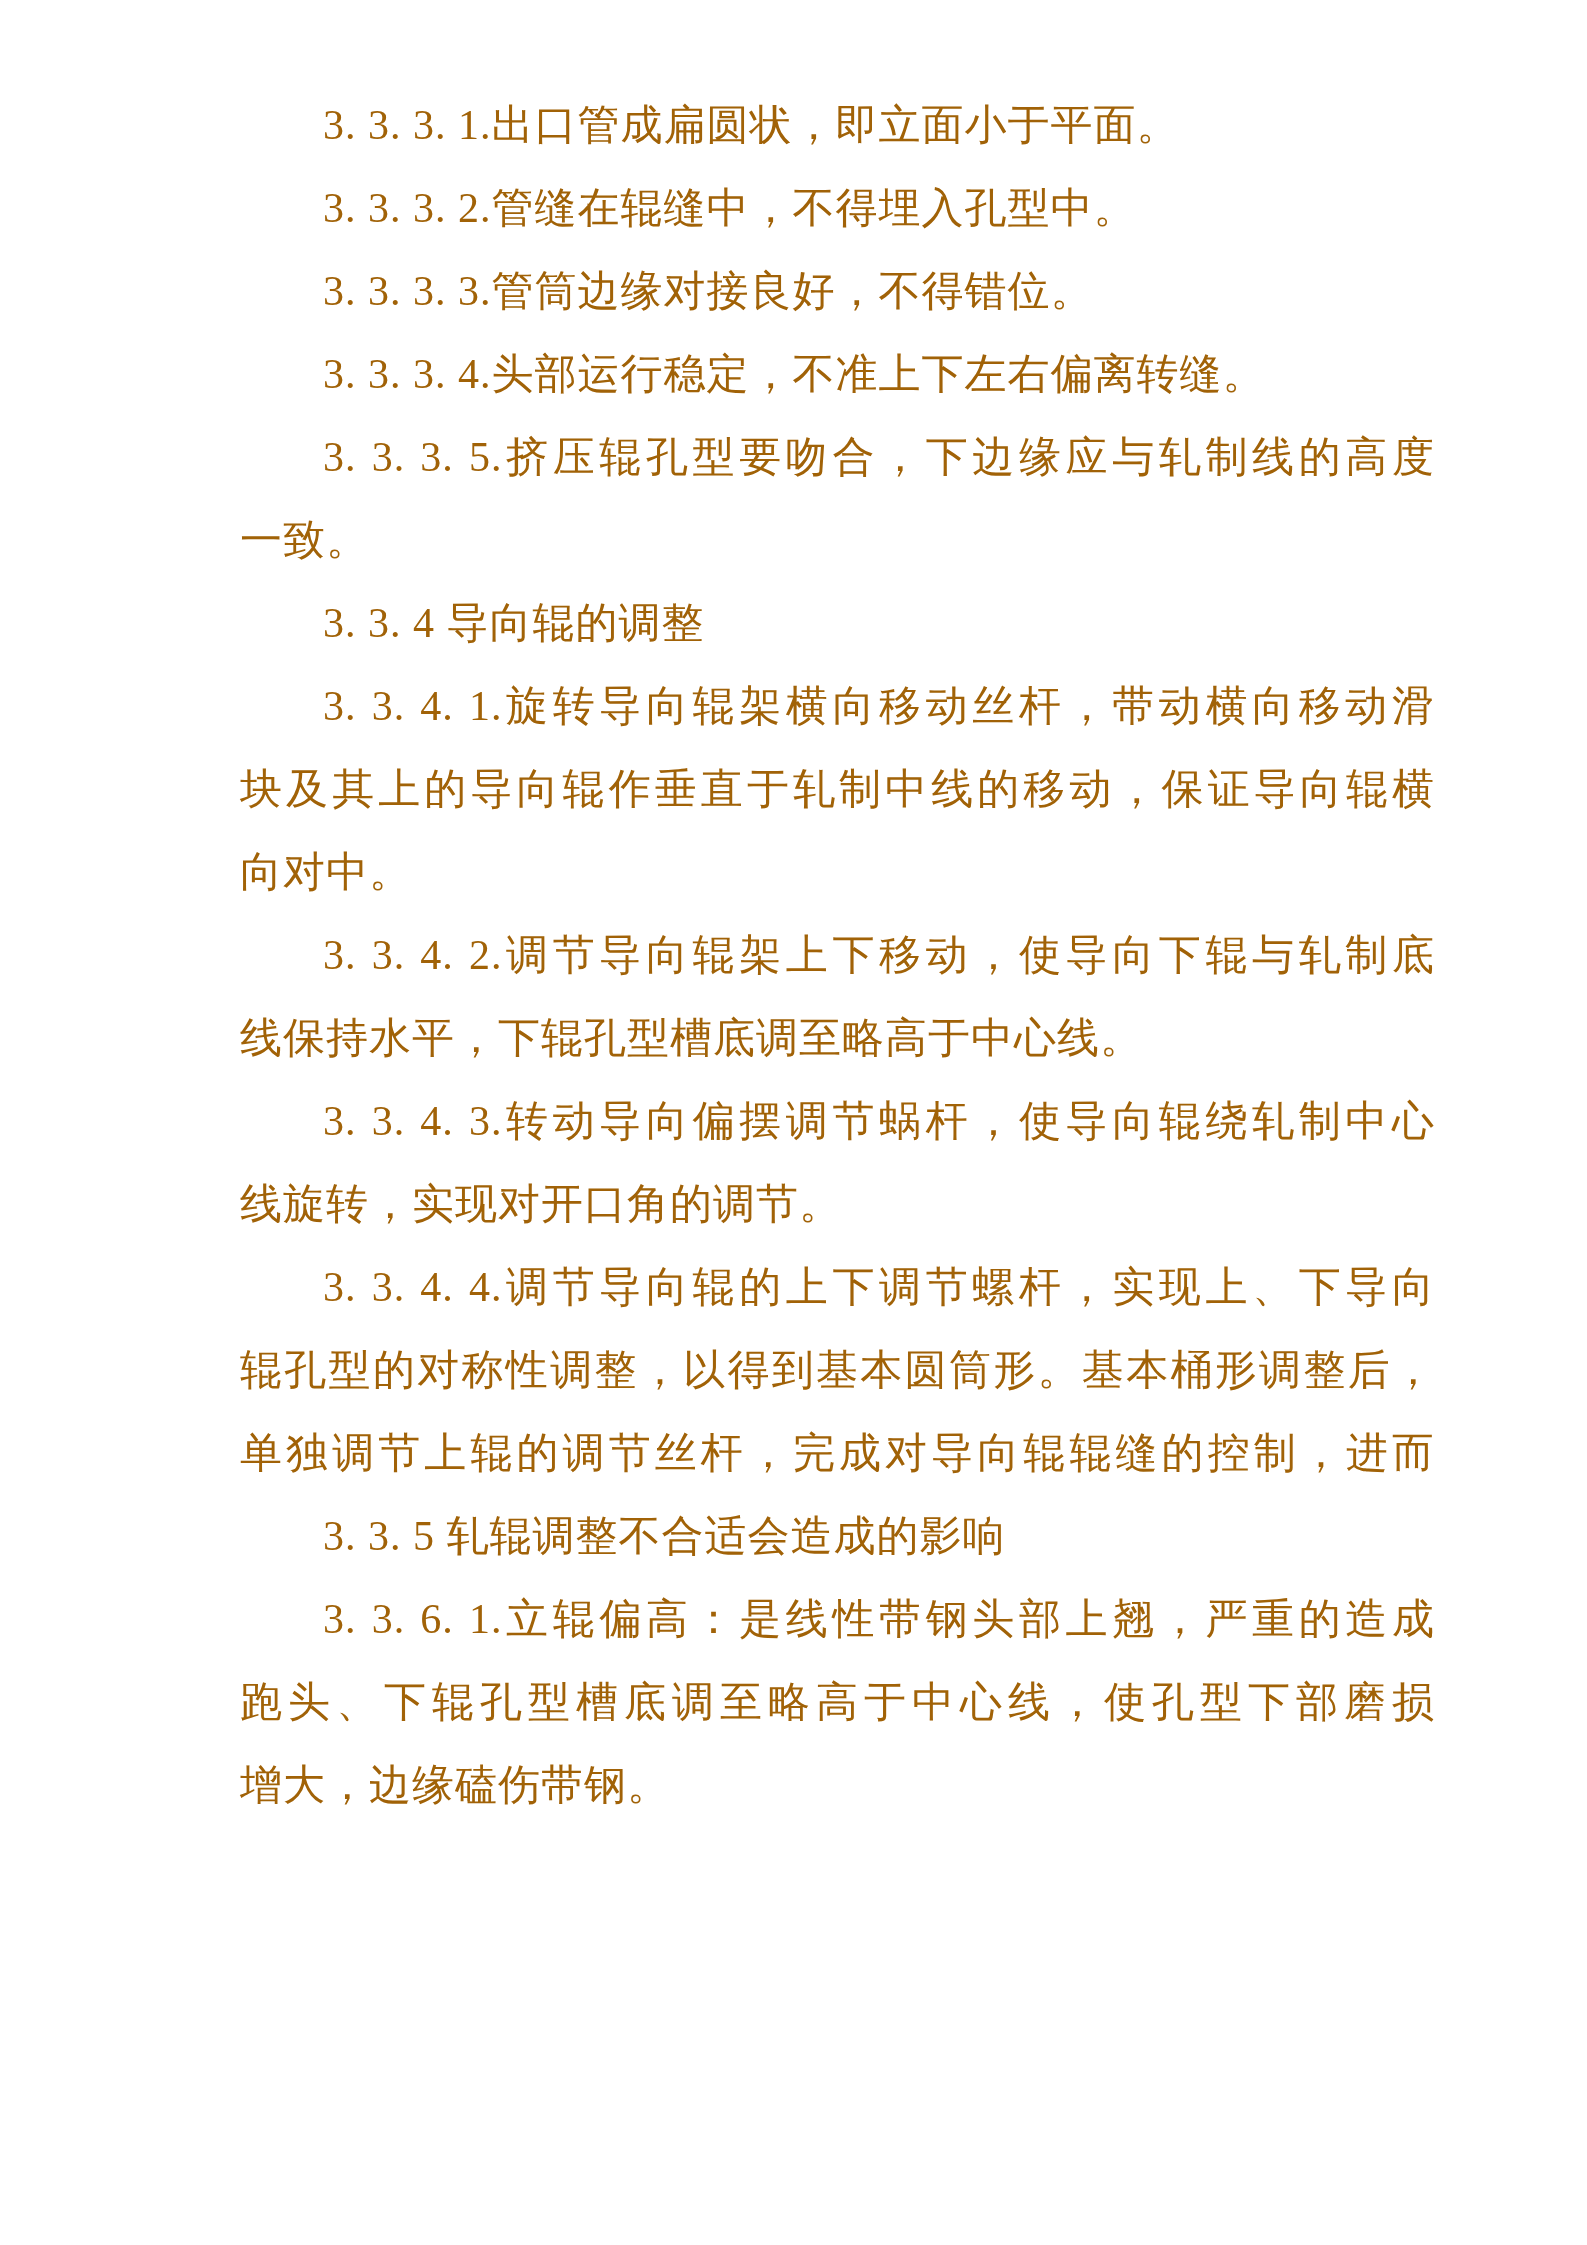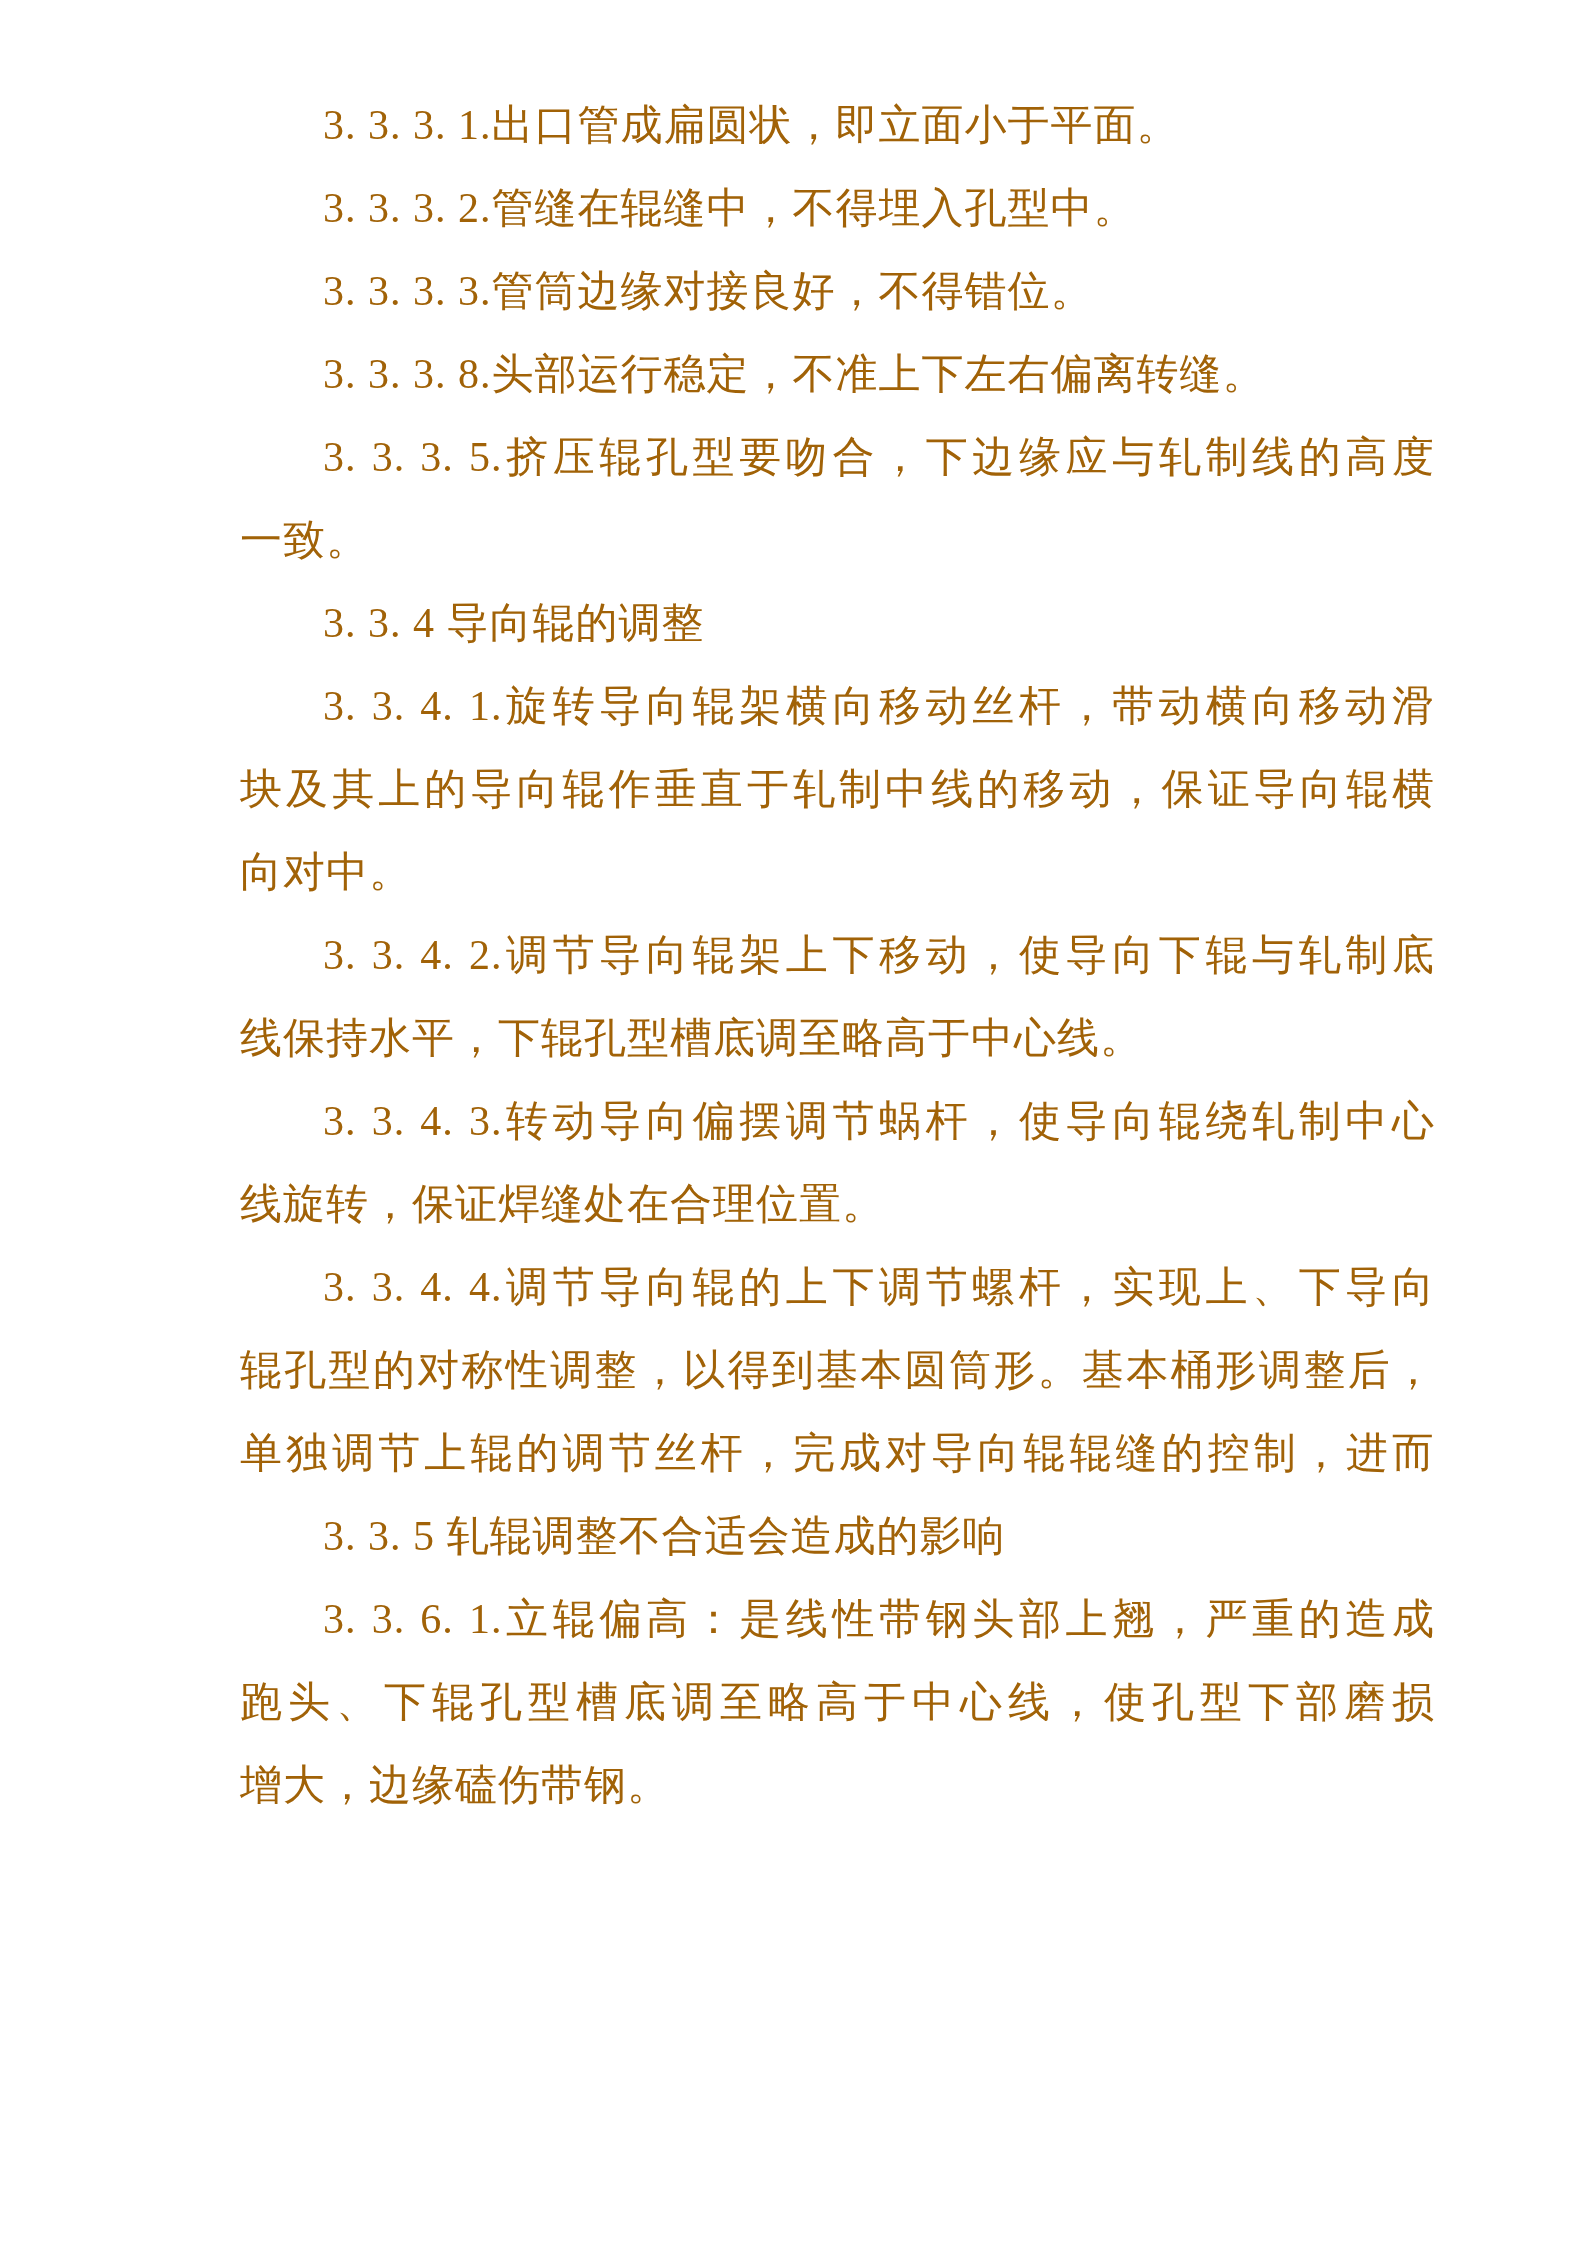--- a/index.html
+++ b/index.html
@@ -37,31 +37,31 @@
     text-align-last: justify;
   }
 </style>
 </head>
 <body>
 
 <div class="page">
   <div class="line indent">3. 3. 3. 1.出口管成扁圆状，即立面小于平面。</div>
   <div class="line indent">3. 3. 3. 2.管缝在辊缝中，不得埋入孔型中。</div>
   <div class="line indent">3. 3. 3. 3.管筒边缘对接良好，不得错位。</div>
-  <div class="line indent">3. 3. 3. 8.头部运行稳定，不准上下左右偏离转缝。</div>
+  <div class="line indent">3. 3. 3. 4.头部运行稳定，不准上下左右偏离转缝。</div>
   <div class="line indent fill">3. 3. 3. 5.挤压辊孔型要吻合，下边缘应与轧制线的高度</div>
   <div class="line">一致。</div>
   <div class="line indent">3. 3. 4 导向辊的调整</div>
   <div class="line indent fill">3. 3. 4. 1.旋转导向辊架横向移动丝杆，带动横向移动滑</div>
   <div class="line fill">块及其上的导向辊作垂直于轧制中线的移动，保证导向辊横</div>
   <div class="line">向对中。</div>
   <div class="line indent fill">3. 3. 4. 2.调节导向辊架上下移动，使导向下辊与轧制底</div>
   <div class="line">线保持水平，下辊孔型槽底调至略高于中心线。</div>
   <div class="line indent fill">3. 3. 4. 3.转动导向偏摆调节蜗杆，使导向辊绕轧制中心</div>
-  <div class="line">线旋转，保证焊缝处在合理位置。</div>
+  <div class="line">线旋转，实现对开口角的调节。</div>
   <div class="line indent fill">3. 3. 4. 4.调节导向辊的上下调节螺杆，实现上、下导向</div>
   <div class="line fill">辊孔型的对称性调整，以得到基本圆筒形。基本桶形调整后，</div>
   <div class="line fill">单独调节上辊的调节丝杆，完成对导向辊辊缝的控制，进而</div>
   <div class="line indent">3. 3. 5 轧辊调整不合适会造成的影响</div>
   <div class="line indent fill">3. 3. 6. 1.立辊偏高：是线性带钢头部上翘，严重的造成</div>
   <div class="line fill">跑头、下辊孔型槽底调至略高于中心线，使孔型下部磨损</div>
   <div class="line">增大，边缘磕伤带钢。</div>
 </div>
 
 </body></html>

